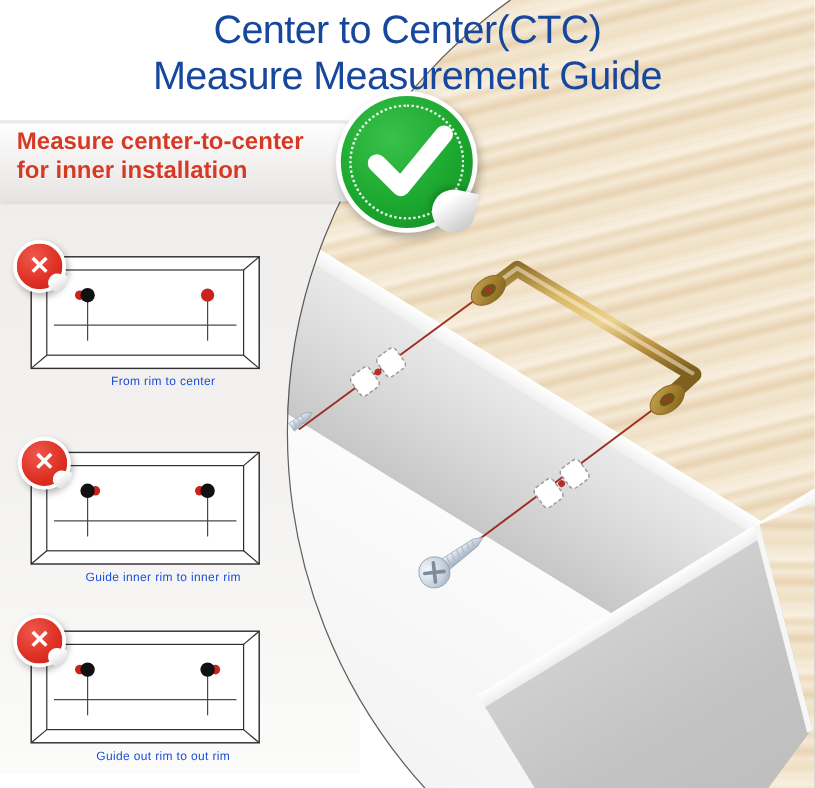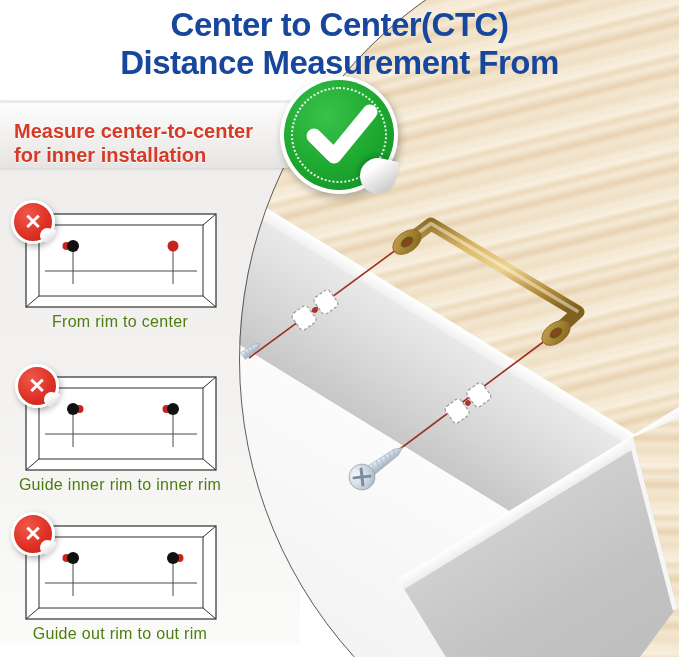--- a/index.html
+++ b/index.html
@@ -1,21 +1,21 @@
 <!DOCTYPE html>
 <html><head>
 <meta charset="utf-8">
 <style>
   * { margin:0; padding:0; box-sizing:border-box; }
   body { font-family:"Liberation Sans", sans-serif; background:#fff; }
   .page { position:relative; width:679px; height:657px; overflow:hidden; background:#ffffff; }
 
   
   .title { position:absolute; top:6px; left:0; width:100%; text-align:center;
-           font-weight:bold; font-size:33px; line-height:1.16; color:#17479D;
+           font-weight:normal; font-size:33px; line-height:1.16; color:#17479D;
            letter-spacing:-0.5px; z-index:6; }
 
   
   .left-panel { position:absolute; left:0; top:100px; width:300px; height:545px; z-index:0;
                 background:linear-gradient(180deg,#efedeb 0%, #f3f2f0 55%, #fbfbfa 100%); }
 
   
   .scene { position:absolute; left:0; top:90px; width:679px; height:567px; z-index:1;
            clip-path: circle(442px at 681px 270px); }
   .wood-bg, .wood-tex {
@@ -41,42 +41,42 @@
   .scene svg.hw { position:absolute; left:0; top:0; }
 
   
   .arc { position:absolute; left:239px; top:-82px; width:884px; height:884px; z-index:2;
          border-radius:50%; border:1.5px solid rgba(55,55,55,.8); pointer-events:none; }
 
   
   .banner { position:absolute; left:0; top:103px; width:296px; height:65px; z-index:5;
             background:linear-gradient(180deg,#fdfdfd,#eceae8 80%,#e6e4e2);
             border-radius:0 10px 10px 0; box-shadow:0 1px 3px rgba(0,0,0,.12);
-            padding:16px 0 0 14px; }
+            padding:3px 0 0 14px; }
   .banner .txt { font-weight:bold; font-size:20px; line-height:1.22; color:#d63a26;
                  text-shadow:0 1px 0 #fff; }
 
   
   .check-badge { position:absolute; left:280px; top:76px; width:118px; height:118px; z-index:6; }
   .check-badge .backing { position:absolute; inset:0; border-radius:50%; background:#fff;
                           box-shadow:2px 4px 8px rgba(0,0,0,.28); }
   .check-badge .green { position:absolute; inset:4px; border-radius:50%;
       background:radial-gradient(circle at 38% 32%, #39c24b 0%, #1ca72f 55%, #108c23 100%); }
   .check-badge .dots { position:absolute; inset:11px; border-radius:50%;
                        border:2px dotted rgba(255,255,255,.9); }
   .check-badge .curl { position:absolute; right:2px; bottom:0px; width:36px; height:36px;
       background:linear-gradient(135deg,#ffffff 30%,#d8d8d8 70%,#bfbfbf);
       border-radius:58% 4% 58% 58%; transform:rotate(12deg);
       box-shadow:-2px -2px 5px rgba(0,0,0,.18); }
   .check-badge svg { position:absolute; inset:0; }
 
   
   .diagram { position:absolute; left:0; width:260px; z-index:4; }
-  .diagram .caption { position:absolute; left:0; top:100px; width:240px; text-align:center;
-                      font-size:16px; color:#4d7c0f; letter-spacing:.3px; }
+  .diagram .caption { position:absolute; left:16px; top:100px; width:240px; text-align:center;
+                      font-size:10px; color:#1d4ed8; letter-spacing:.3px; }
   .x-badge { position:absolute; width:44px; height:44px; border-radius:50%; z-index:5;
       background:radial-gradient(circle at 36% 30%, #f0574c 0%, #dd2f23 60%, #c6211a 100%);
       border:3px solid #ffffff; box-shadow:2px 3px 6px rgba(0,0,0,.3);
       color:#fff; font-weight:bold; font-size:21px; line-height:37px; text-align:center; }
   .x-badge::after { content:""; position:absolute; right:-3px; bottom:-2px; width:15px; height:15px;
       background:linear-gradient(135deg,#ffffff 35%,#cfcfcf);
       border-radius:55% 8% 55% 55%; transform:rotate(14deg); }
   #d1 { top:213px; } #d2 { top:376px; } #d3 { top:525px; }
   #d1 .x-badge { left:-14px; top:-13px; } 
   .frame-wrap { position:relative; left:25px; width:192px; height:95px; }
@@ -187,21 +187,21 @@
           <circle cx="556" cy="243" r="2" fill="#b3302a"></circle>
         </g>
       </g>
     </svg>
   </div>
 
   <div class="arc"></div>
 
   <div class="title">
     <div>Center to Center(CTC)</div>
-    <div>Distance Measurement From</div>
+    <div>Measure Measurement Guide</div>
   </div>
 
   <div class="banner">
     <div class="txt">Measure center-to-center</div>
     <div class="txt">for inner installation</div>
   </div>
 
   <div class="check-badge">
     <div class="backing"></div>
     <div class="green"></div>

